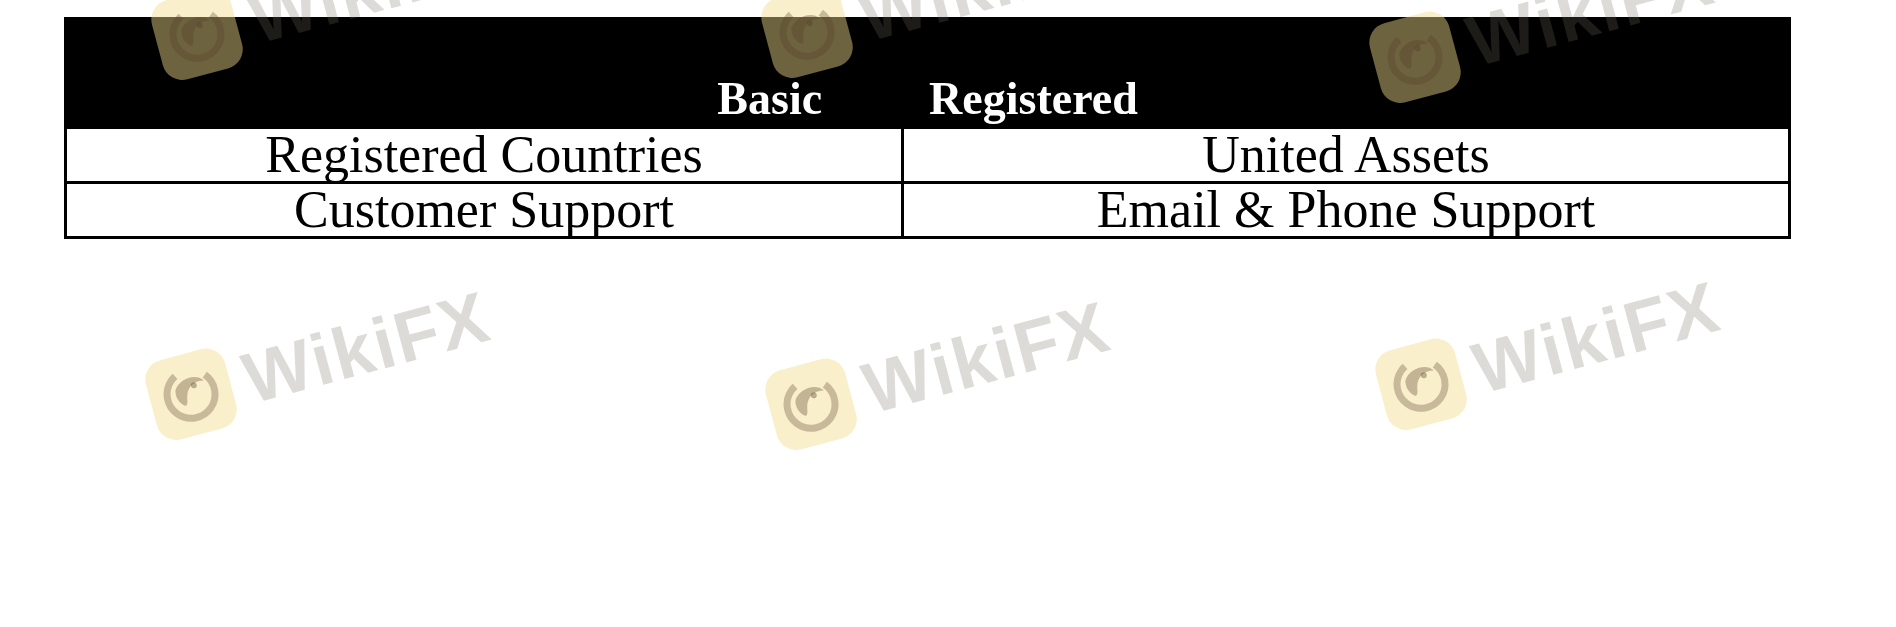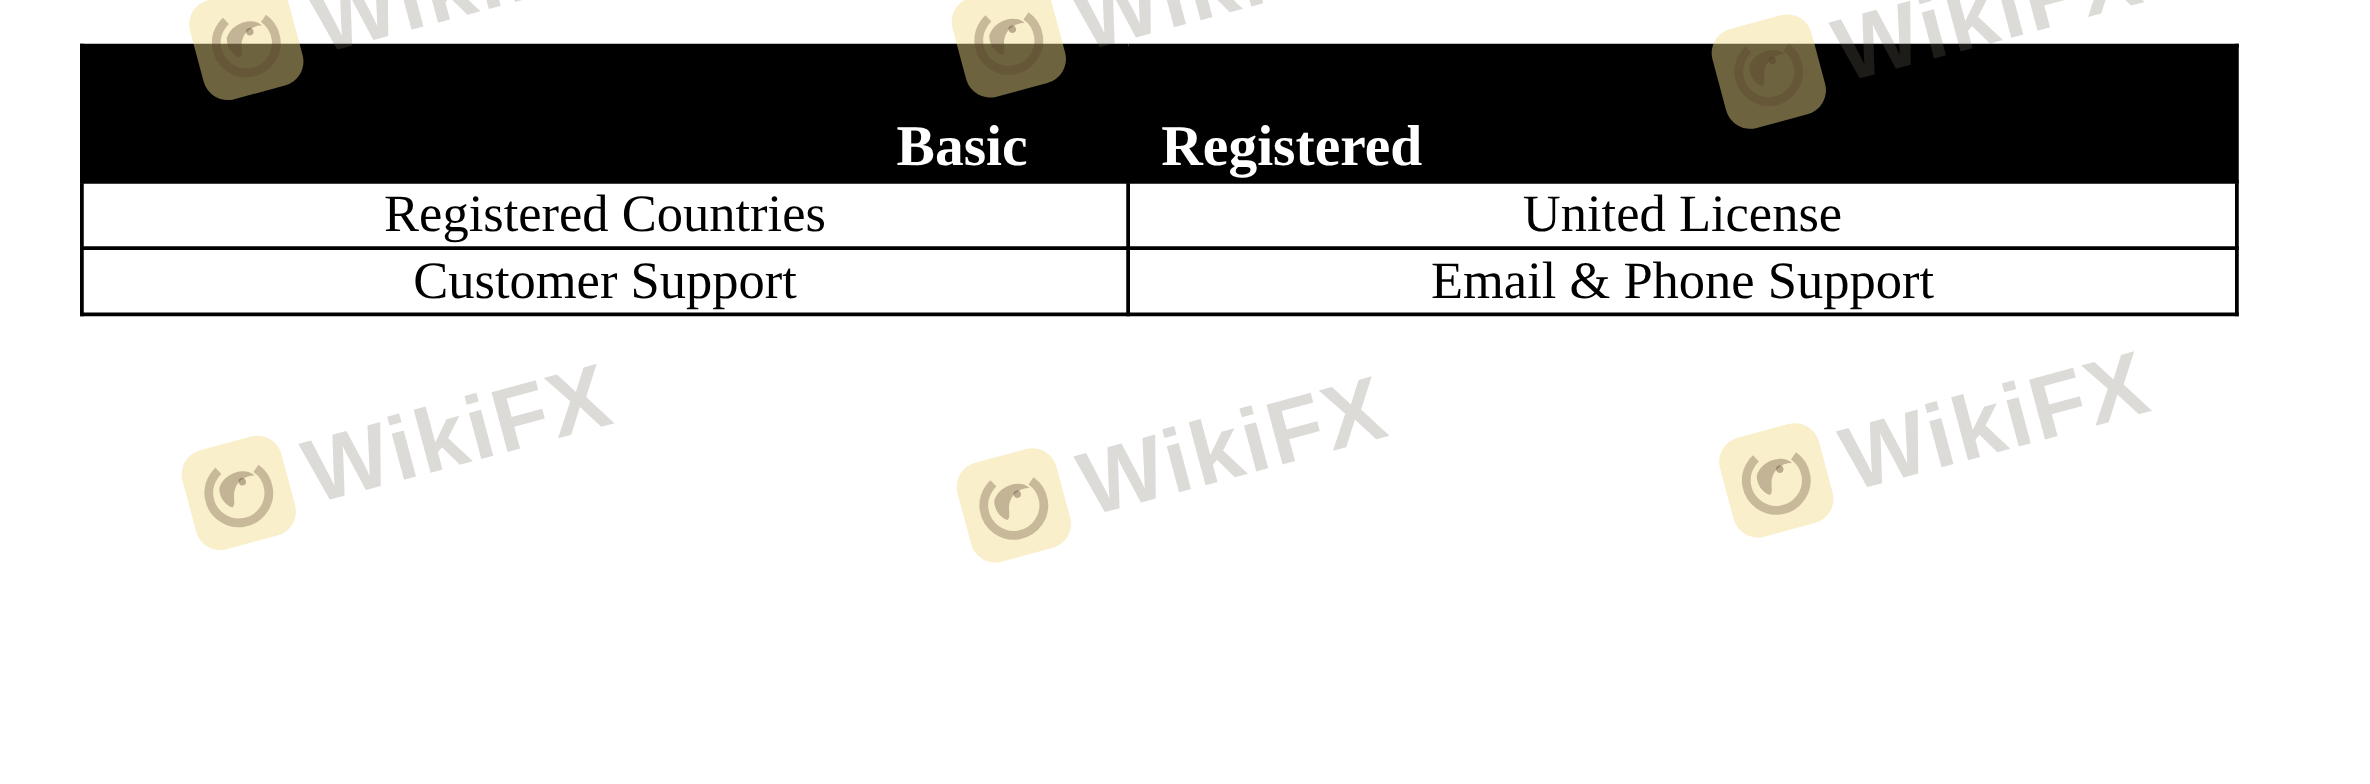--- a/index.html
+++ b/index.html
@@ -10,21 +10,21 @@
     height: 627px;
     background: #ffffff;
     overflow: hidden;
     font-family: "Liberation Serif", "DejaVu Serif", serif;
   }
 
   
   .table-wrap {
     position: absolute;
     left: 64px;
-    top: 35px;
+    top: 17px;
     width: 1436px;
     z-index: 1;
   }
   table.info {
     border-collapse: collapse;
     width: 100%;
     table-layout: fixed;
   }
   col.c1 { width: 837px; }
   col.c2 { width: 887px; }
@@ -45,21 +45,21 @@
     font-weight: bold;
     font-size: 46px;
     line-height: 1.0;
   }
 
   tbody td {
     height: 50px;
     border: 3px solid #000000;
     text-align: center;
     vertical-align: middle;
-    font-size: 42px;
+    font-size: 52px;
     line-height: 1.0;
     padding: 0;
     color: #000000;
     overflow: hidden;
     white-space: nowrap;
   }
 
   
   .wm {
     position: absolute;
@@ -105,21 +105,21 @@
             <div class="hdr">
               <span>Basic</span>
               <span>Registered</span>
             </div>
           </th>
         </tr>
       </thead>
       <tbody>
         <tr>
           <td>Registered Countries</td>
-          <td>United License</td>
+          <td>United Assets</td>
         </tr>
         <tr>
           <td>Customer Support</td>
           <td>Email &amp; Phone Support</td>
         </tr>
       </tbody>
     </table>
   </div>
 
   <div class="wm wm1">

